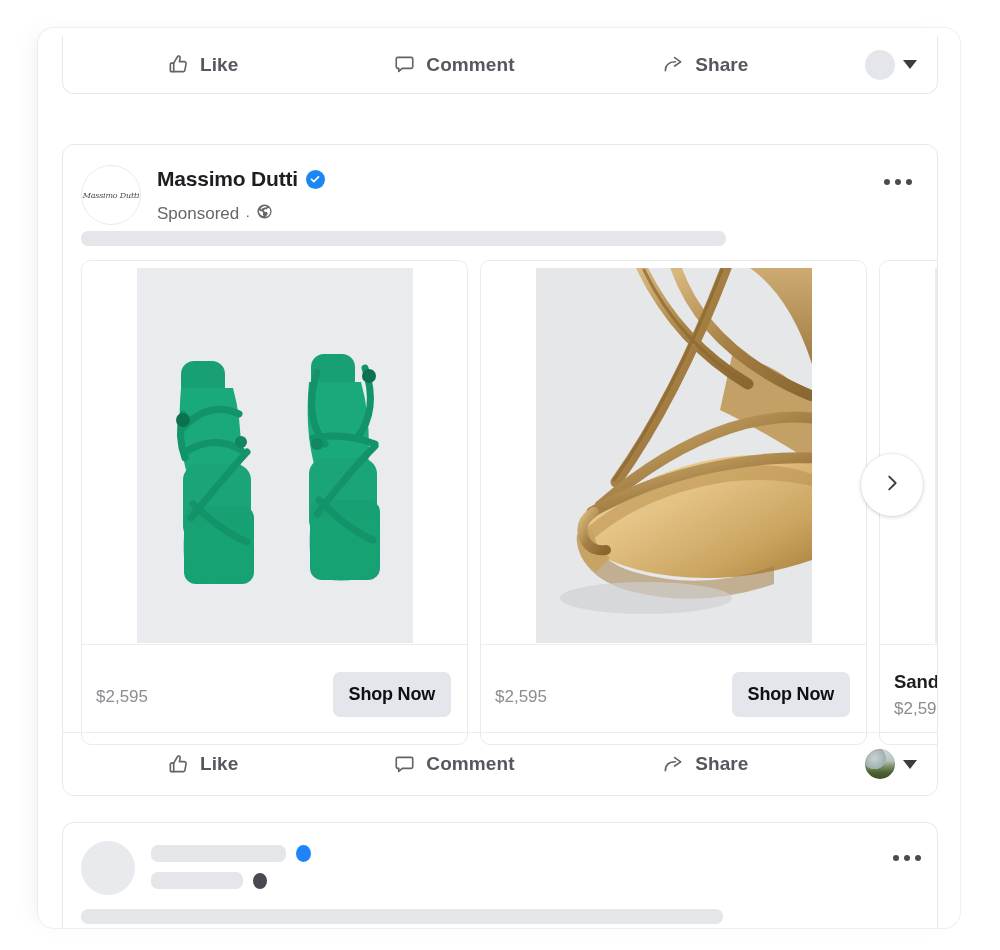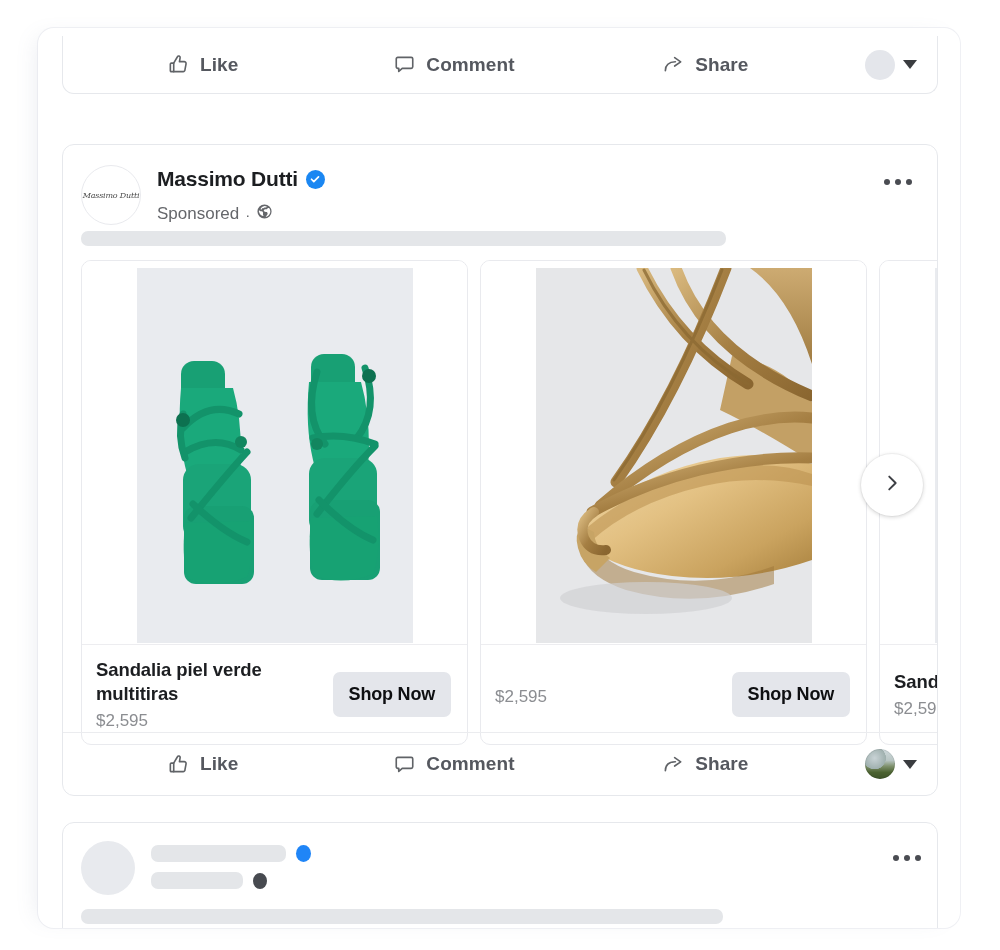--- a/index.html
+++ b/index.html
@@ -461,21 +461,20 @@
                         <path d="M176 170 q30 -6 62 6"></path>
                       </g>
                       <circle cx="232" cy="108" r="7" fill="#0d7150"></circle>
                       <circle cx="180" cy="176" r="6" fill="#12865f"></circle>
                     </g>
                   </svg>
                 </div>
               </div>
               <div class="product-info">
                 <div class="pinfo-text">
-                  <div class="p-title">Sandalia piel verde multitiras</div>
                   <div class="p-price">$2,595</div>
                 </div>
                 <button class="shop-btn">Shop Now</button>
               </div>
             </div>
 
             <div class="product-card">
               <div class="product-media">
                 <div class="media-inner gold">
                   <svg class="sandal-pair" viewBox="0 0 276 375" xmlns="http://www.w3.org/2000/svg">

